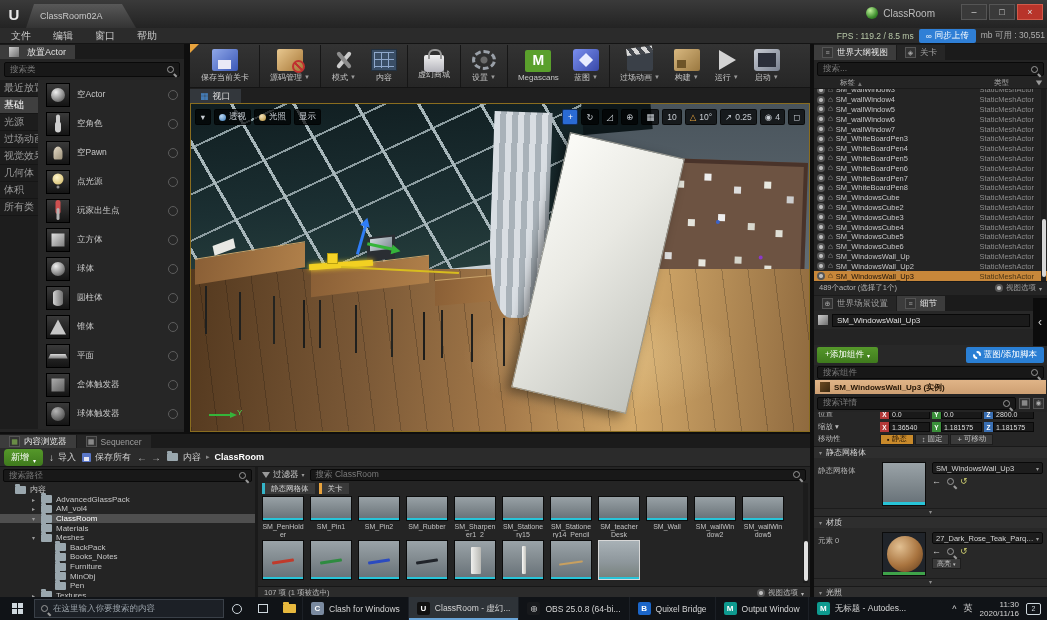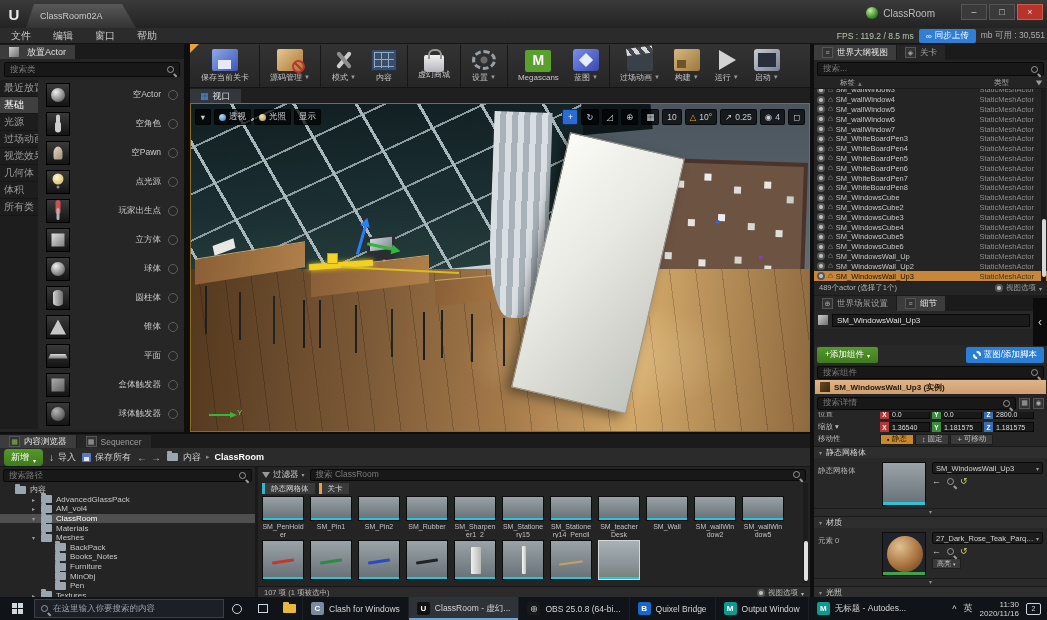--- a/index.html
+++ b/index.html
@@ -30,21 +30,21 @@
   .lp-tabrow{height:15px;background:#1b1b1b;display:flex;align-items:flex-end;}
   .lp-tab{background:#3c3c3c;height:14px;padding:0 9px;font-size:9px;color:#e0e0e0;display:flex;align-items:center;gap:8px;}
   .lp-search{margin:3px 4px;height:15px;background:#181818;border:1px solid #090909;border-radius:2px;display:flex;align-items:center;padding:0 5px;}
   .ph{font-size:8.5px;color:#7a7a7a;flex:1;}
   .mag{width:7px;height:7px;border:1.5px solid #9a9a9a;border-radius:50%;position:relative;flex:none;}
   .mag::after{content:'';position:absolute;left:6px;top:6px;width:4px;height:1.5px;background:#9a9a9a;transform:rotate(45deg);transform-origin:left;}
   .lp-body{display:flex;height:349px;}
   .lp-cats{width:38px;background:#1d1d1d;}
   .lp-cat{height:17px;font-size:10px;color:#9a9a9a;display:flex;align-items:center;padding-left:4px;border-bottom:1px solid #161616;white-space:nowrap;overflow:hidden;}
   .lp-cat.active{background:#3f3f3f;color:#fff;}
-  .lp-items{flex:1;background:#262626;overflow:hidden;text-align:right;}
+  .lp-items{flex:1;background:#262626;overflow:hidden;}
   .pi-row{height:29px;display:flex;align-items:center;gap:7px;padding:0 6px 0 8px;}
   .pi-thumb{width:24px;height:24px;background:linear-gradient(180deg,#3a3a3a,#141414);border:1px solid #000;position:relative;flex:none;}
   .pi-thumb::after{content:'';position:absolute;left:50%;top:50%;transform:translate(-50%,-50%);}
   .pi-thumb.sphere::after,.pi-thumb.sphere-outline::after{width:14px;height:14px;border-radius:50%;background:radial-gradient(circle at 35% 30%,#f0f0f0,#8f8f8f 55%,#3c3c3c);}
   .pi-thumb.sphere-outline::after{opacity:.7;}
   .pi-thumb.cube::after,.pi-thumb.cube-outline::after{width:13px;height:13px;background:linear-gradient(135deg,#e2e2e2,#7d7d7d);}
   .pi-thumb.cube-outline::after{opacity:.7;}
   .pi-thumb.cylinder::after{width:10px;height:16px;border-radius:5px/3px;background:linear-gradient(90deg,#d2d2d2,#6f6f6f);}
   .pi-thumb.cone::after{width:0;height:0;border-left:8px solid transparent;border-right:8px solid transparent;border-bottom:15px solid #c6c6c6;}
   .pi-thumb.plane::after{width:17px;height:7px;background:linear-gradient(180deg,#dcdcdc,#828282);transform:translate(-50%,-50%) perspective(22px) rotateX(52deg);}

